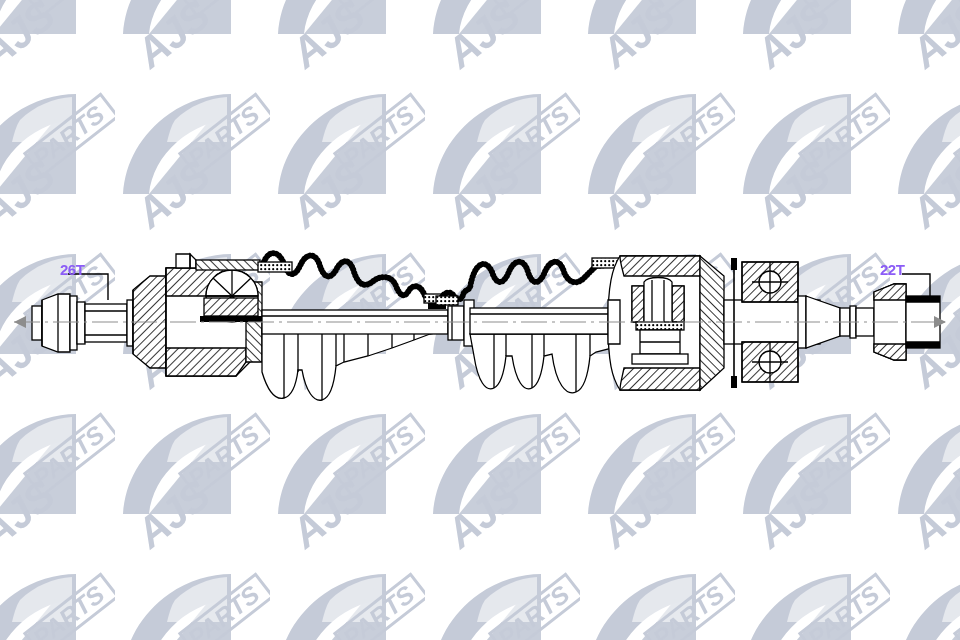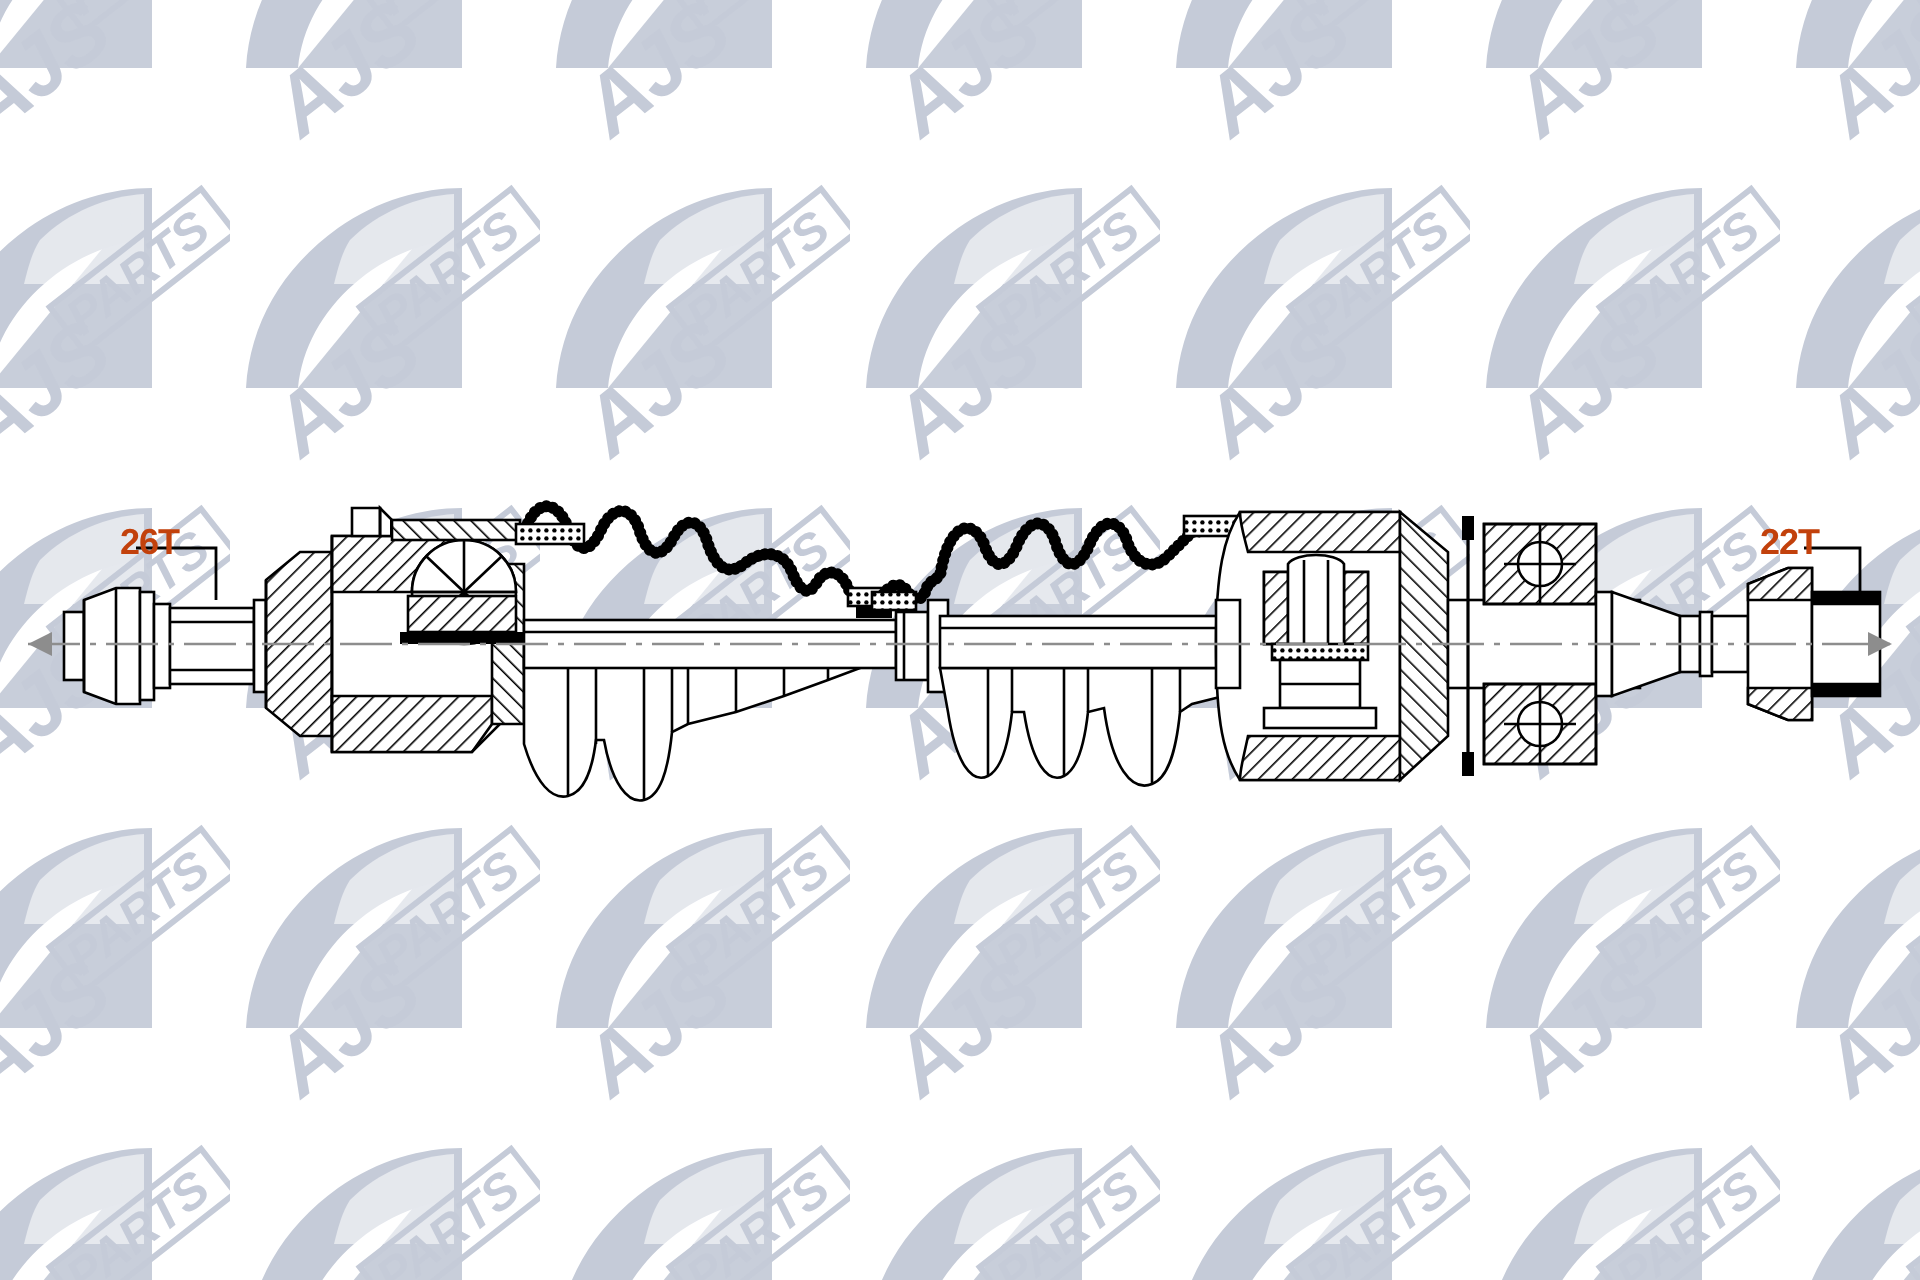--- a/index.html
+++ b/index.html
@@ -36,22 +36,22 @@
     position: absolute;
     left: 0; top: 0;
     width: 960px;
     height: 640px;
     z-index: 3;
   }
   .spline-label {
     position: absolute;
     font-family: "Liberation Sans", sans-serif;
     font-weight: bold;
-    font-size: 18px;
-    color: #c2410c;
+    font-size: 15px;
+    color: #8b5cf6;
     letter-spacing: -0.5px;
     white-space: nowrap;
   }
   #label-left-teeth { left: 60px; top: 261px; }
   #label-right-teeth { left: 880px; top: 261px; }
 </style>
 </head>
 <body>
 
 <div id="page">

